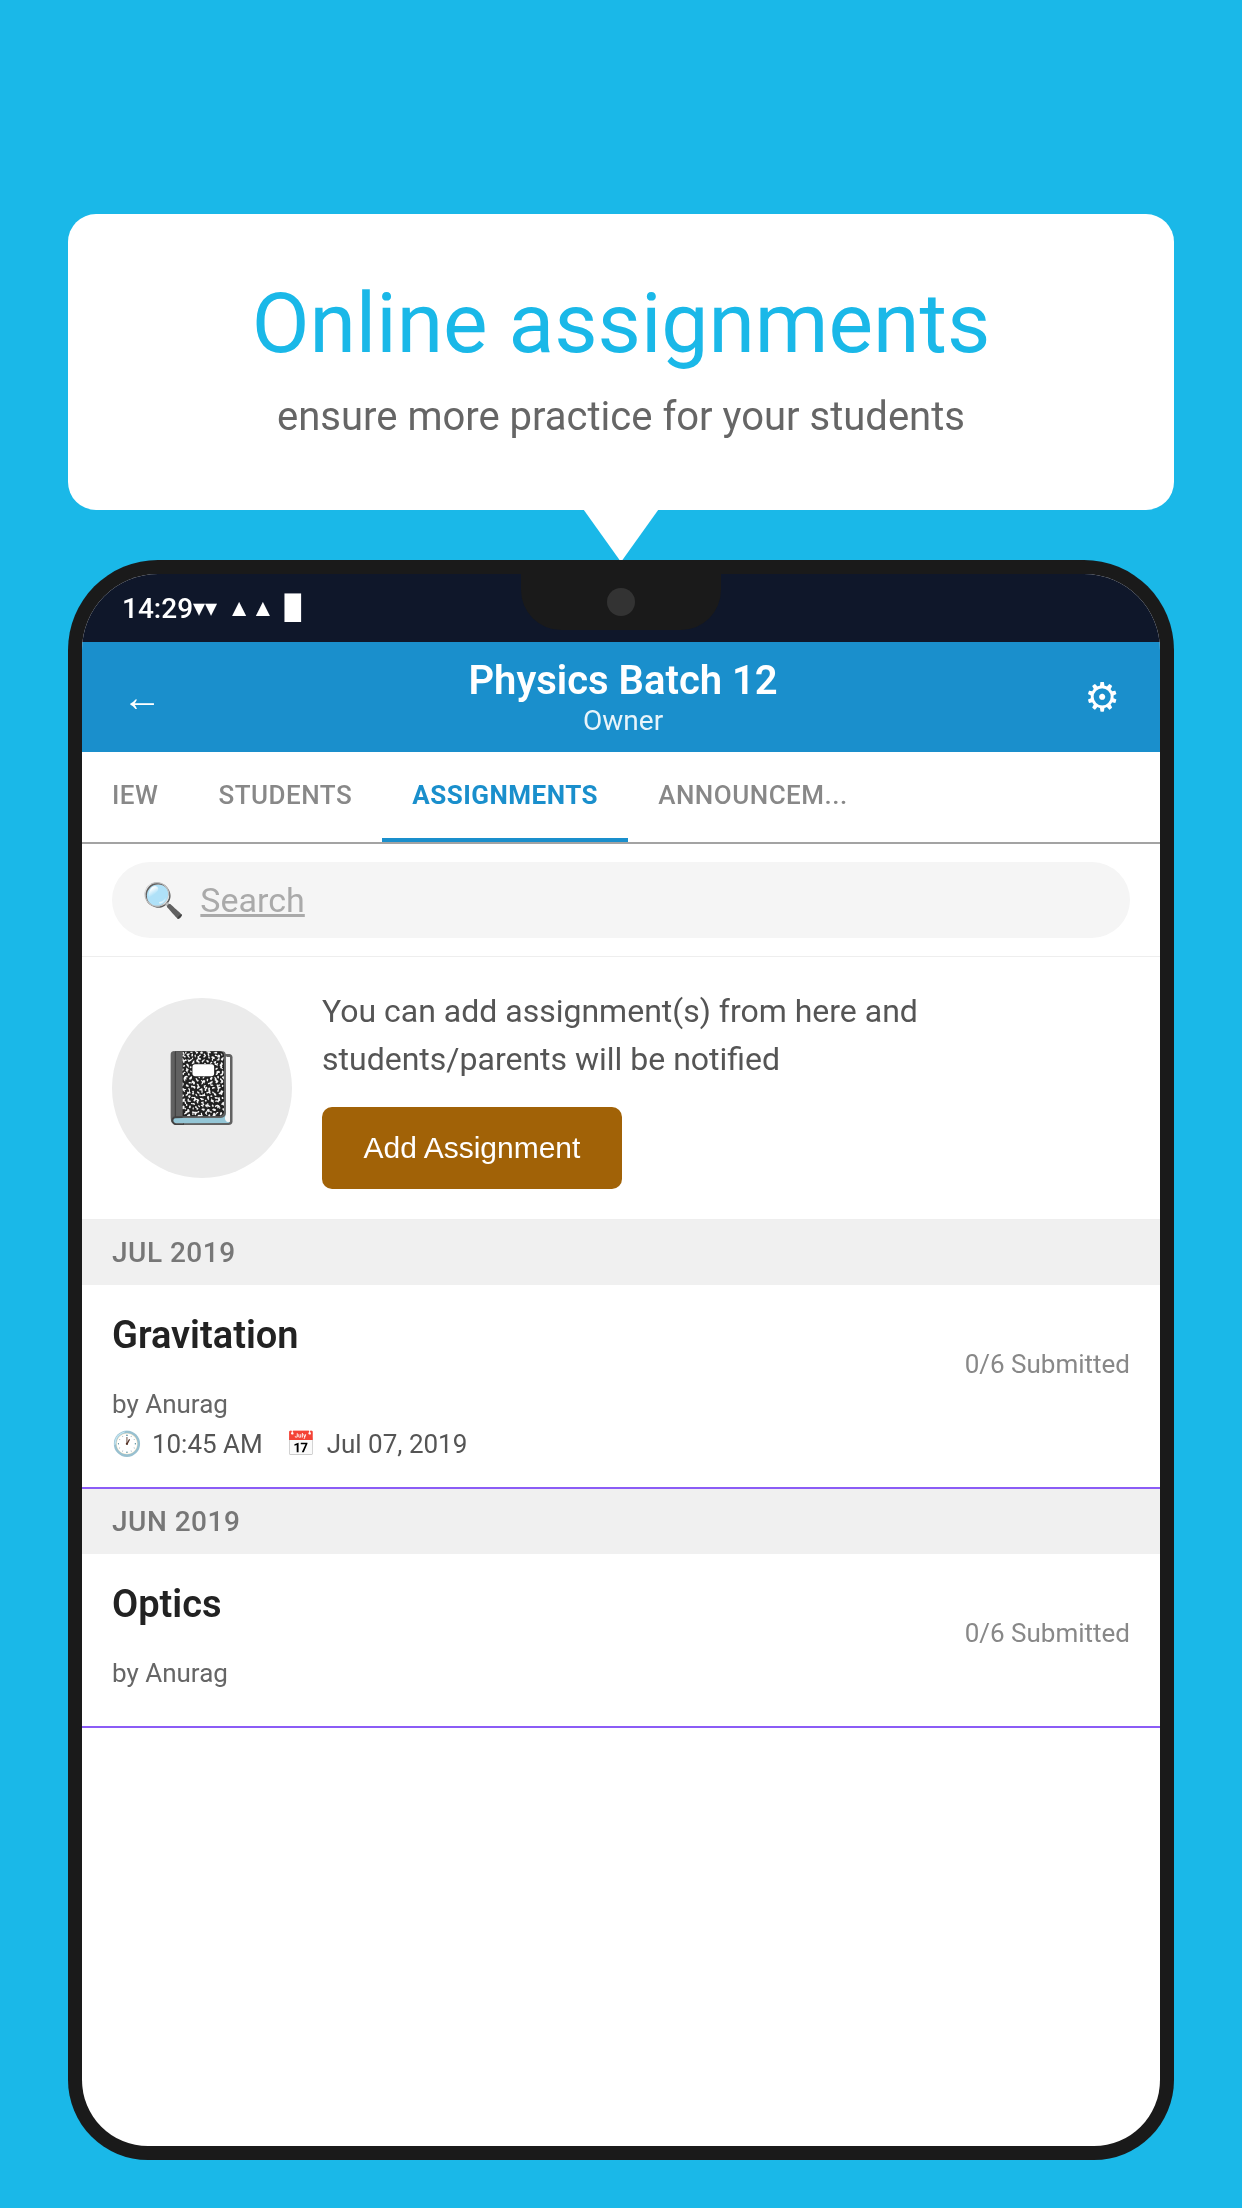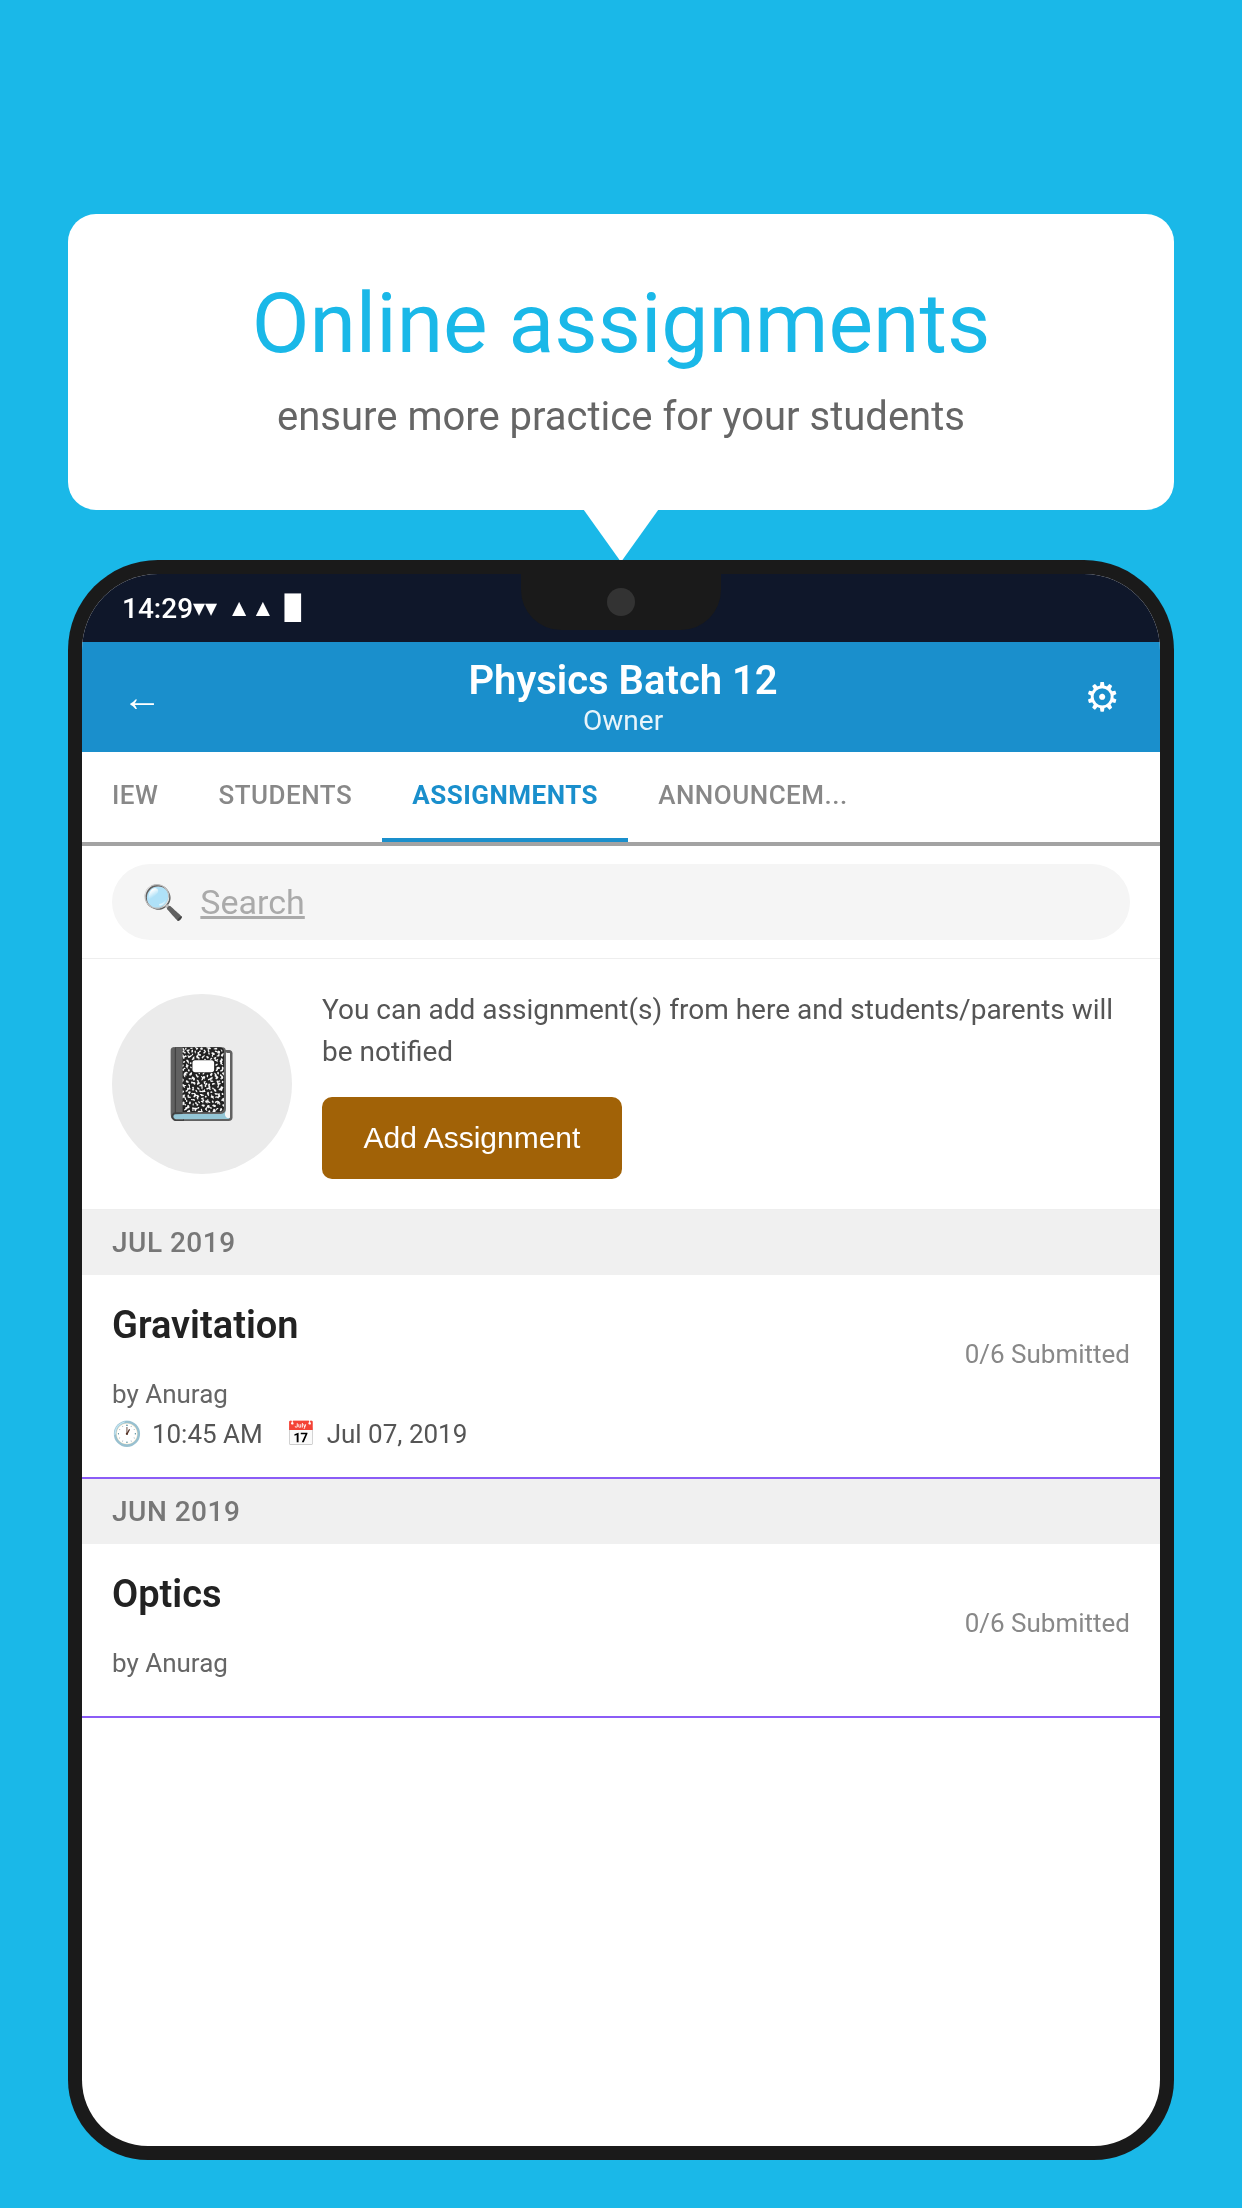--- a/index.html
+++ b/index.html
@@ -167,21 +167,21 @@
     .settings-btn {
       color: white;
       font-size: 40px;
       cursor: pointer;
     }
 
     
     .tabs-bar {
       background: white;
       display: flex;
-      border-bottom: 4px solid #a3a3a3;
+      border-bottom: 2px solid #a3a3a3;
       overflow: hidden;
     }
 
     .tab-item {
       padding: 28px 30px;
       font-size: 26px;
       font-weight: 500;
       color: #888;
       cursor: pointer;
       white-space: nowrap;
@@ -245,21 +245,21 @@
     .assignment-icon-inner {
       font-size: 70px;
     }
 
     .add-assignment-right {
       flex: 1;
     }
 
     .add-assignment-desc {
       color: #555;
-      font-size: 28px;
+      font-size: 32px;
       line-height: 1.5;
       margin-bottom: 24px;
     }
 
     .add-assignment-btn {
       background: #a16207;
       color: white;
       border: none;
       border-radius: 10px;
       padding: 24px 40px;

